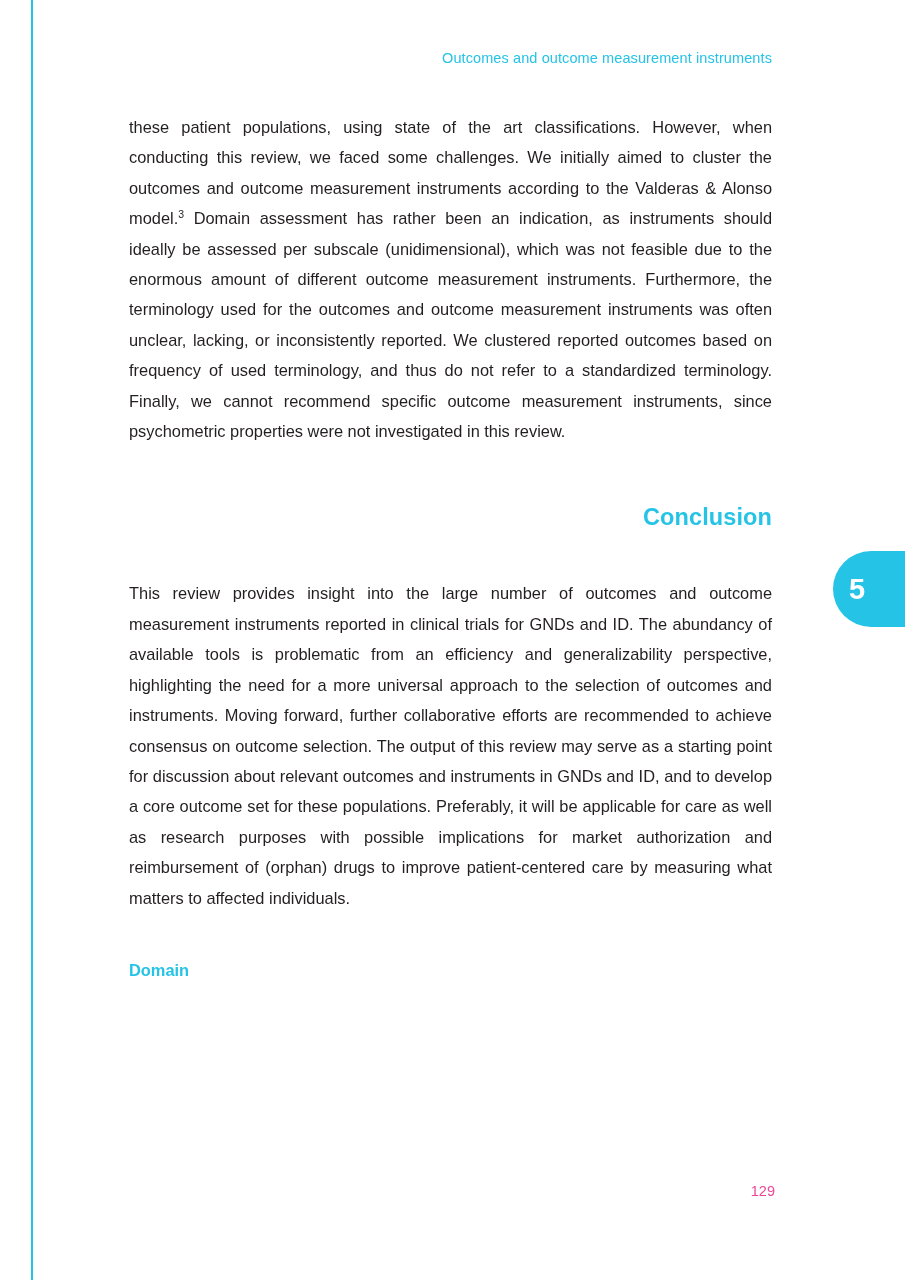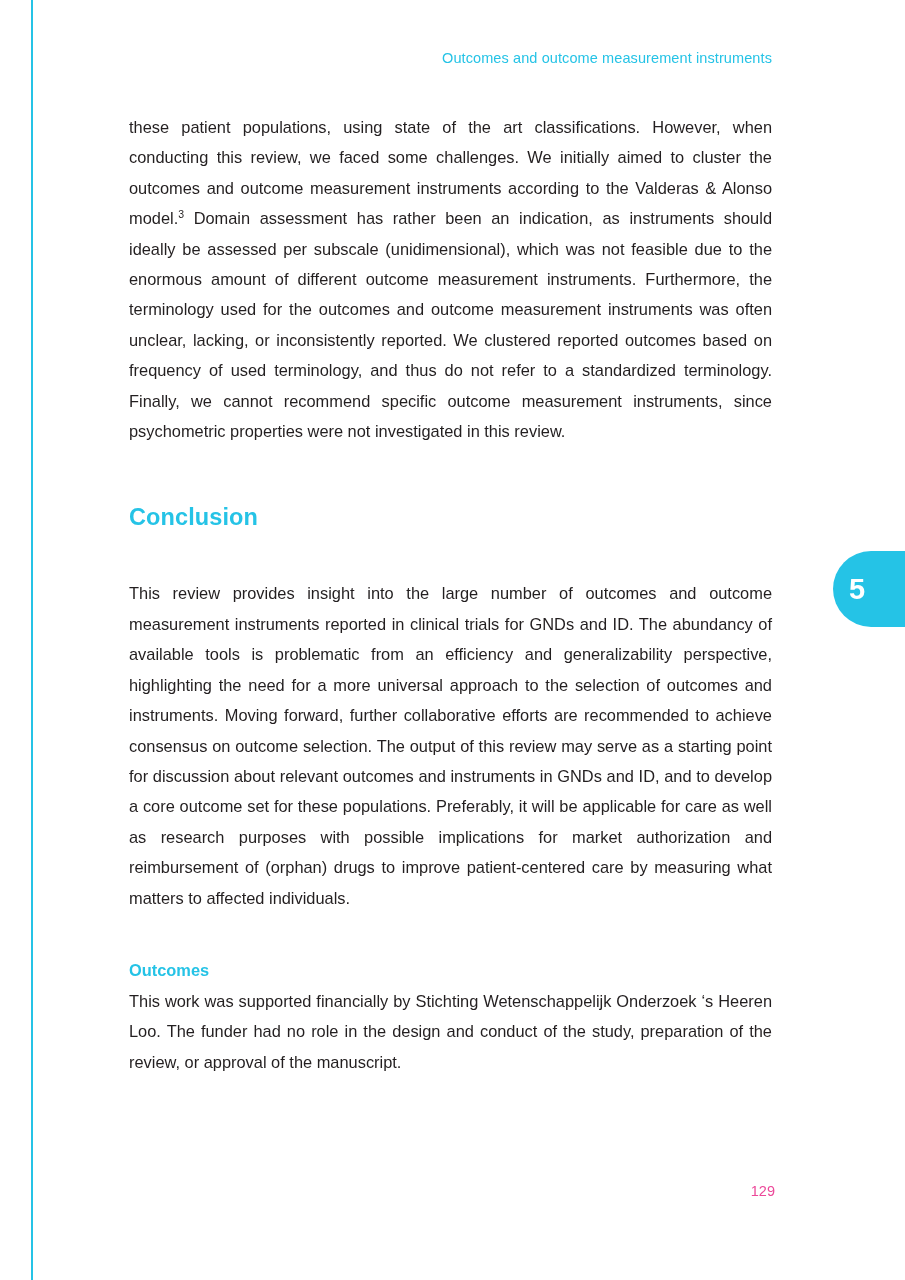--- a/index.html
+++ b/index.html
@@ -86,20 +86,21 @@
     vertical-align: super;
     line-height: 0;
   }
 
   h2.section-title {
     margin: 0;
     color: #25c3e6;
     font-size: 23.5px;
     font-weight: bold;
     letter-spacing: 0.1px;
+    text-align: right;
   }
 
   .gap-before-heading { height: 58px; }
   .gap-after-heading { height: 47px; }
   .gap-before-funding { height: 48px; }
   .gap-after-funding { height: 6px; }
 
   h3.sub-title {
     margin: 0;
     color: #25c3e6;
@@ -136,23 +137,22 @@
     <div class="gap-before-heading"></div>
 
     <h2 class="section-title">Conclusion</h2>
 
     <div class="gap-after-heading"></div>
 
     <p class="body">This review provides insight into the large number of outcomes and outcome measurement instruments reported in clinical trials for GNDs and ID. The abundancy of available tools is problematic from an efficiency and generalizability perspective, highlighting the need for a more universal approach to the selection of outcomes and instruments. Moving forward, further collaborative efforts are recommended to achieve consensus on outcome selection. The output of this review may serve as a starting point for discussion about relevant outcomes and instruments in GNDs and ID, and to develop a core outcome set for these populations. Preferably, it will be applicable for care as well as research purposes with possible implications for market authorization and reimbursement of (orphan) drugs to improve patient-centered care by measuring what matters to affected individuals.</p>
 
     <div class="gap-before-funding"></div>
 
-    <h3 class="sub-title">Outcomes</h3>
+    <h3 class="sub-title">Domain</h3>
 
     <div class="gap-after-funding"></div>
 
-    <p class="body">This work was supported financially by Stichting Wetenschappelijk Onderzoek ‘s Heeren Loo. The funder had no role in the design and conduct of the study, preparation of the review, or approval of the manuscript.</p>
 
   </div>
 
   <div class="folio">129</div>
 
 </div>
 
 </body></html>

